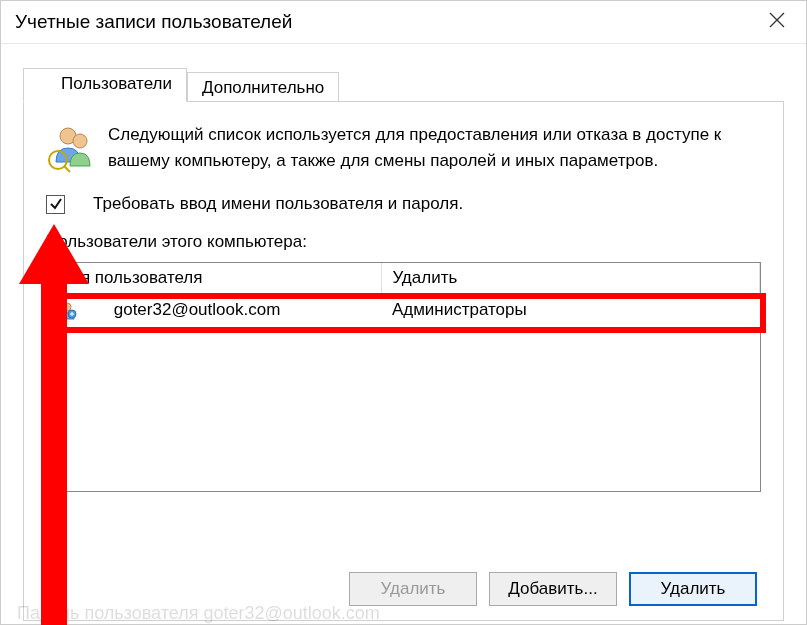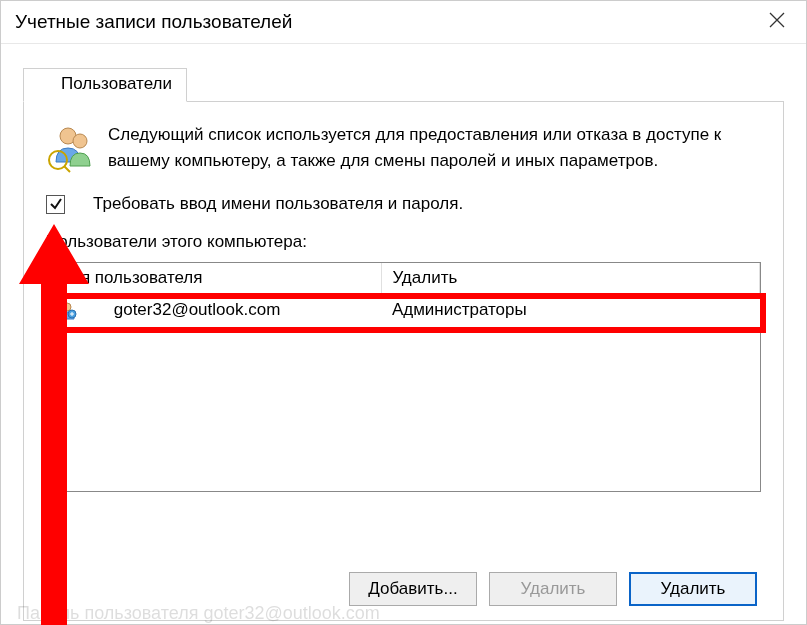--- a/index.html
+++ b/index.html
@@ -168,20 +168,21 @@
       <svg width="18" height="18" viewBox="0 0 18 18">
           <path d="M2 2 L16 16 M16 2 L2 16" stroke="#333" stroke-width="1.3"></path>
         </svg>
     </span>
   </div>
 
   <div class="content">
 
     <div class="tabs">
       <div class="tab active">Пользователи</div>
+      <div class="tab inactive">Дополнительно</div>
     </div>
 
     <div class="tab-panel">
 
       <div class="intro">
         <div class="icon users-icon">
           <svg width="52" height="52" viewBox="0 0 52 52">
             <circle cx="22" cy="14" r="8" fill="#f0c490" stroke="#b88850" stroke-width="1"></circle>
             <path d="M10 40 Q10 26 22 26 Q34 26 34 40 Z" fill="#6aa8e8" stroke="#3b7bc4" stroke-width="1"></path>
             <circle cx="34" cy="19" r="7" fill="#f0c490" stroke="#b88850" stroke-width="1"></circle>
@@ -226,22 +227,22 @@
                 <span style="vertical-align:middle;margin-left:24px;">goter32@outlook.com</span>
               </td>
               <td>Администраторы</td>
             </tr>
           </tbody>
         </table>
         <div class="highlight-box"></div>
       </div>
 
       <div class="buttons-row">
+        <button class="btn disabled">Удалить</button>
         <button class="btn">Добавить...</button>
-        <button class="btn disabled">Удалить</button>
         <button class="btn primary">Удалить</button>
       </div>
 
     </div>
 
     <svg class="red-arrow" style="left:18px; top:180px;" width="70" height="430" viewBox="0 0 70 430">
       <polygon points="35,0 70,60 48,60 48,430 22,430 22,60 0,60" fill="red"></polygon>
     </svg>
 
   </div>

